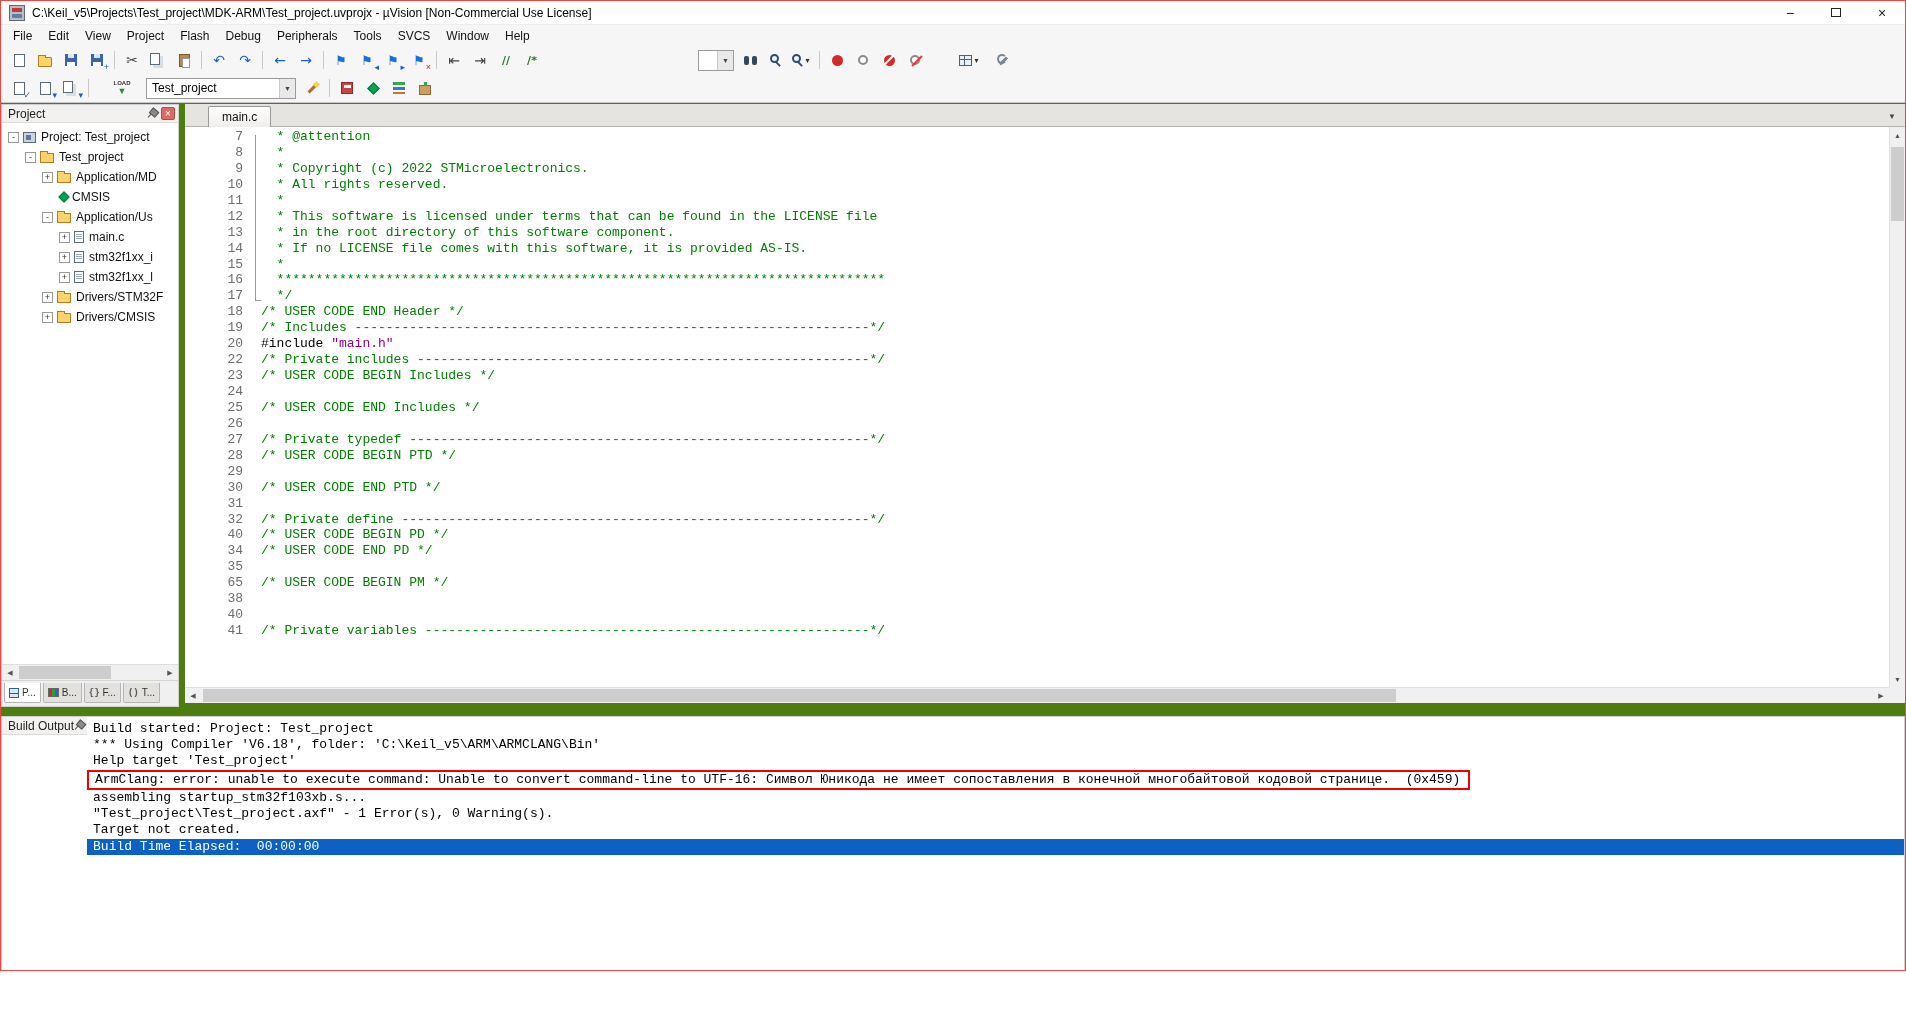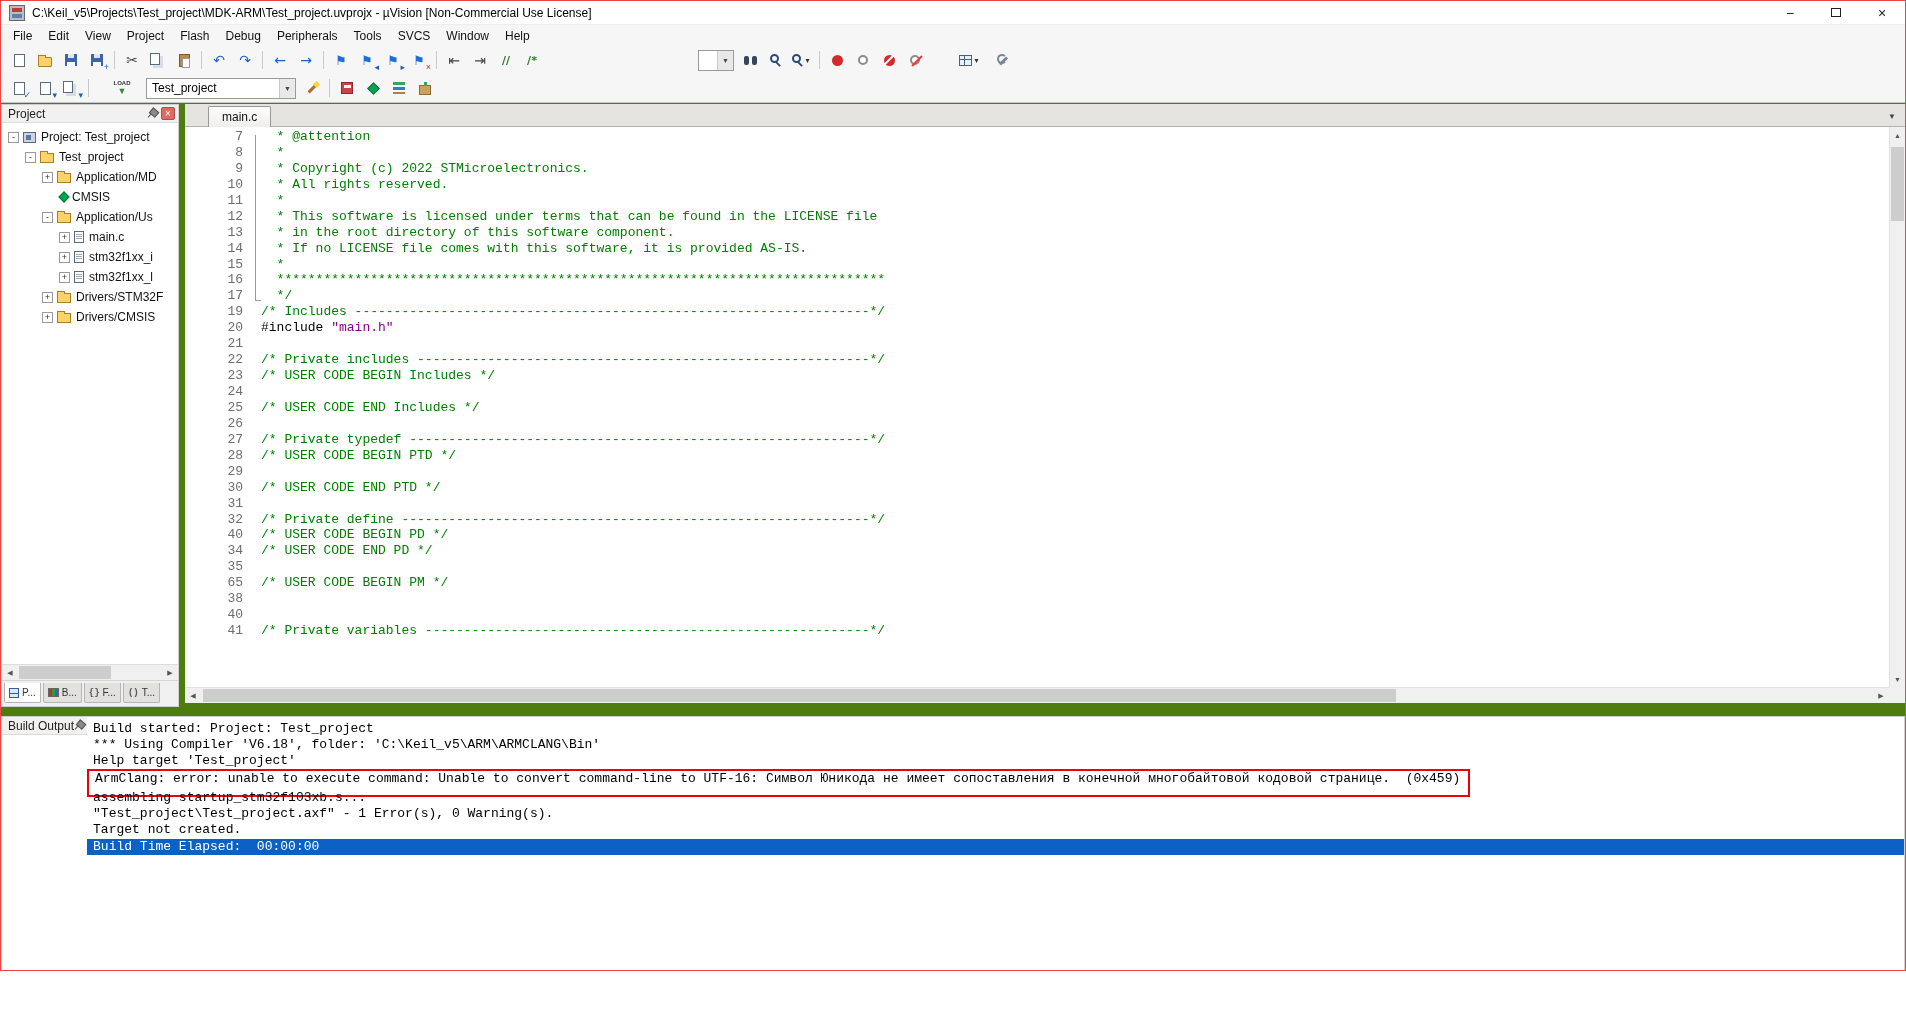--- a/index.html
+++ b/index.html
@@ -135,21 +135,21 @@
   .sbh .thumb{top:1px;bottom:1px;left:18px;width:70%}
   .psbh .thumb{top:1px;bottom:1px;left:17px;width:92px;background:#cdcdcd}
   .psbh .sb-btn{top:0;bottom:0;width:16px}
   .psbh .left{left:0}.psbh .right{right:0}
 
   
   #build-panel{position:absolute;left:0;top:715px;right:0;height:294px;background:#fff;border:1px solid #cfcfcf;display:flex;flex-direction:row}
   #build-lines{flex:1;overflow:hidden;padding:4px 0 0 6px;font-family:"Liberation Mono","DejaVu Sans Mono",monospace;font-size:13px;color:#000}
   .bo-line{height:16.1px;line-height:16.1px;white-space:pre}
   .bo-line.errrow{height:21px;line-height:21px}
-  .err-box{display:inline-block;border:2px solid #f00000;margin-left:-6px;padding:0 8px 8px 6px;line-height:16px;vertical-align:middle}
+  .err-box{display:inline-block;border:2px solid #f00000;margin-left:-6px;padding:0 8px 0 6px;line-height:16px;vertical-align:middle}
   .bo-line.selected{background:#0b61c4;color:#fff;margin-left:-6px;padding-left:6px}
 </style>
 </head>
 <body>
 
 <div id="window">
 
   <div class="titlebar">
     <i class="app-icon"></i>
     <span class="title-text">C:\Keil_v5\Projects\Test_project\MDK-ARM\Test_project.uvprojx - µVision  [Non-Commercial Use License]</span>
@@ -422,23 +422,23 @@
           <div class="crow"><span class="ln">8</span><span class="ct"><span class="tok-com">  *</span></span></div>
           <div class="crow"><span class="ln">9</span><span class="ct"><span class="tok-com">  * Copyright (c) 2022 STMicroelectronics.</span></span></div>
           <div class="crow"><span class="ln">10</span><span class="ct"><span class="tok-com">  * All rights reserved.</span></span></div>
           <div class="crow"><span class="ln">11</span><span class="ct"><span class="tok-com">  *</span></span></div>
           <div class="crow"><span class="ln">12</span><span class="ct"><span class="tok-com">  * This software is licensed under terms that can be found in the LICENSE file</span></span></div>
           <div class="crow"><span class="ln">13</span><span class="ct"><span class="tok-com">  * in the root directory of this software component.</span></span></div>
           <div class="crow"><span class="ln">14</span><span class="ct"><span class="tok-com">  * If no LICENSE file comes with this software, it is provided AS-IS.</span></span></div>
           <div class="crow"><span class="ln">15</span><span class="ct"><span class="tok-com">  *</span></span></div>
           <div class="crow"><span class="ln">16</span><span class="ct"><span class="tok-com">  ******************************************************************************</span></span></div>
           <div class="crow"><span class="ln">17</span><span class="ct"><span class="tok-com">  */</span></span></div>
+          <div class="crow"><span class="ln">18</span><span class="ct"><span class="tok-com">/* USER CODE END Header */</span></span></div>
           <div class="crow"><span class="ln">19</span><span class="ct"><span class="tok-com">/* Includes ------------------------------------------------------------------*/</span></span></div>
           <div class="crow"><span class="ln">20</span><span class="ct"><span class="tok-pp">#include </span><span class="tok-str">"main.h"</span></span></div>
-          <div class="crow"><span class="ln">21</span><span class="ct"><span class="tok-com"></span></span></div>
           <div class="crow"><span class="ln">22</span><span class="ct"><span class="tok-com">/* Private includes ----------------------------------------------------------*/</span></span></div>
           <div class="crow"><span class="ln">23</span><span class="ct"><span class="tok-com">/* USER CODE BEGIN Includes */</span></span></div>
           <div class="crow"><span class="ln">24</span><span class="ct"><span class="tok-com"></span></span></div>
           <div class="crow"><span class="ln">25</span><span class="ct"><span class="tok-com">/* USER CODE END Includes */</span></span></div>
           <div class="crow"><span class="ln">26</span><span class="ct"><span class="tok-com"></span></span></div>
           <div class="crow"><span class="ln">27</span><span class="ct"><span class="tok-com">/* Private typedef -----------------------------------------------------------*/</span></span></div>
           <div class="crow"><span class="ln">28</span><span class="ct"><span class="tok-com">/* USER CODE BEGIN PTD */</span></span></div>
           <div class="crow"><span class="ln">29</span><span class="ct"><span class="tok-com"></span></span></div>
           <div class="crow"><span class="ln">30</span><span class="ct"><span class="tok-com">/* USER CODE END PTD */</span></span></div>
           <div class="crow"><span class="ln">31</span><span class="ct"><span class="tok-com"></span></span></div>

